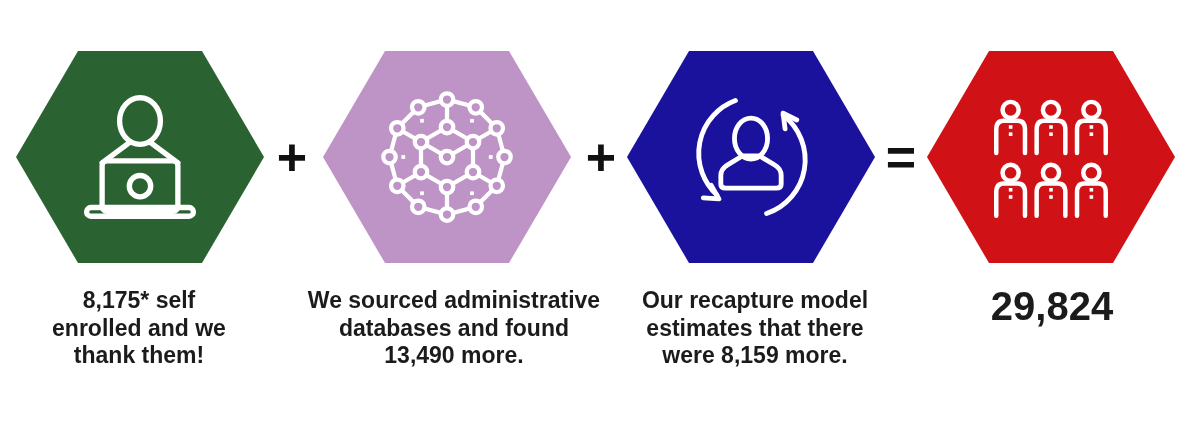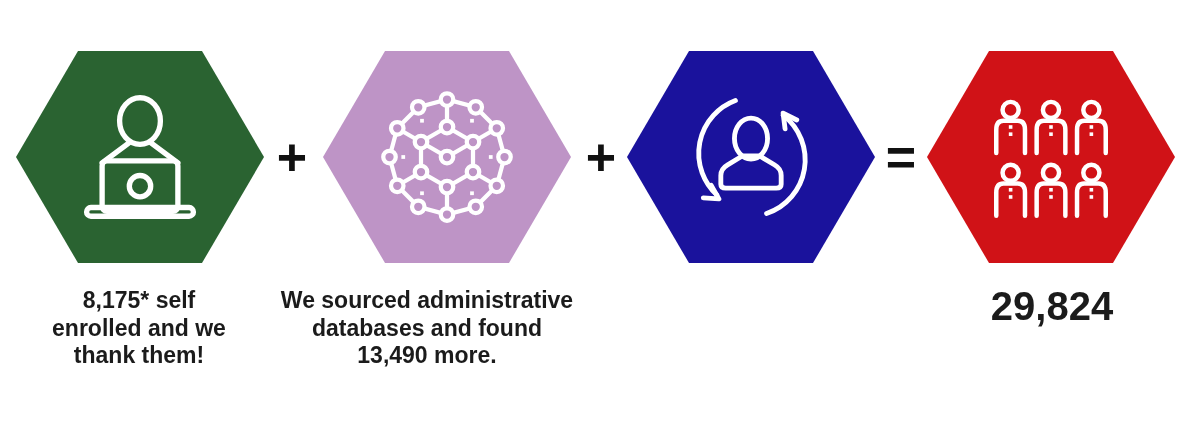--- a/index.html
+++ b/index.html
@@ -134,18 +134,21 @@
         <use href="#person" x="25" y="90"></use>
         <use href="#person" x="70" y="90"></use>
         <use href="#person" x="115" y="90"></use>
       </svg>
     </div>
   </div>
 
   <div class="caption" style="left:139px">8,175* self
 enrolled and we
 thank them!</div>
-  <div class="caption" style="left:427px">We sourced administrative
+  <div class="caption" style="left:454px">We sourced administrative
 databases and found
 13,490 more.</div>
+  <div class="caption" style="left:755px">Our recapture model
+estimates that there
+were 8,159 more.</div>
   <div class="caption total" style="left:1052px">29,824</div>
 
 </div>
 
 </body></html>

